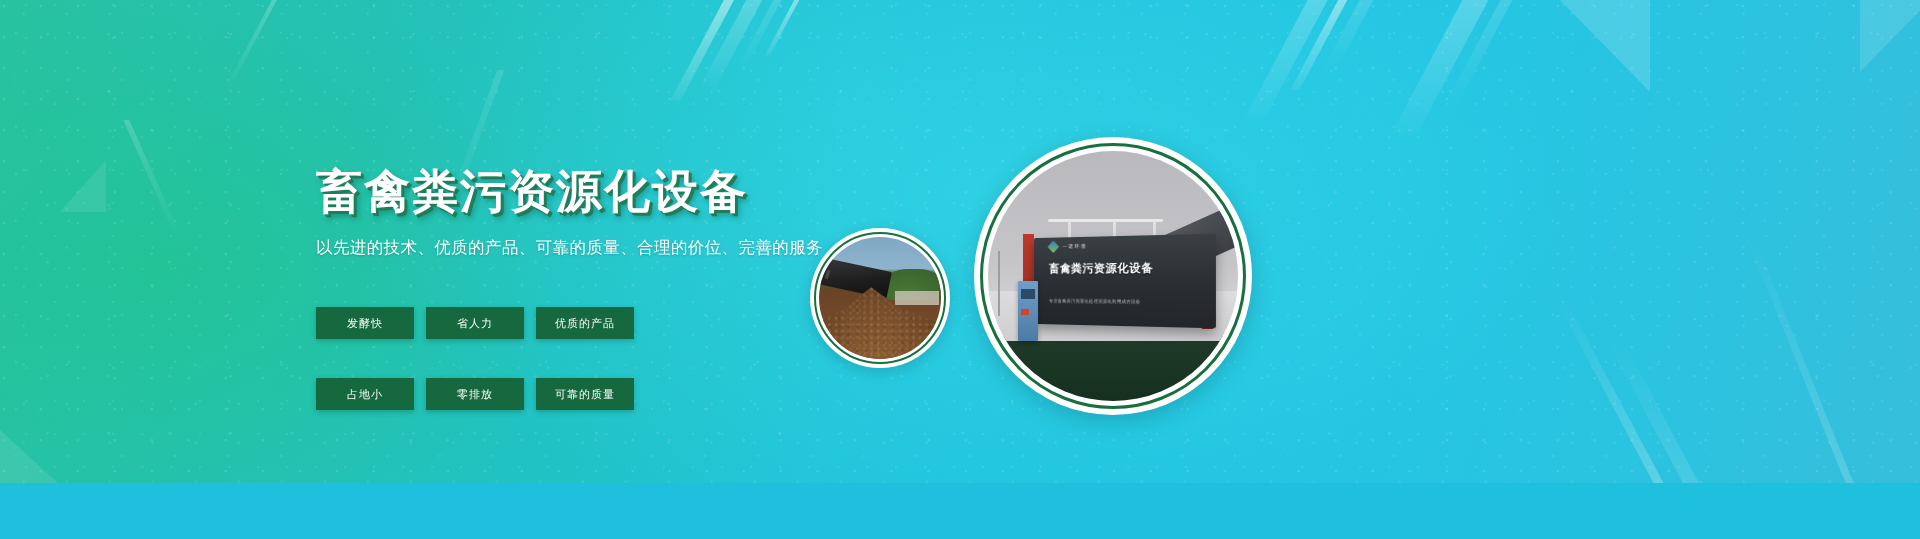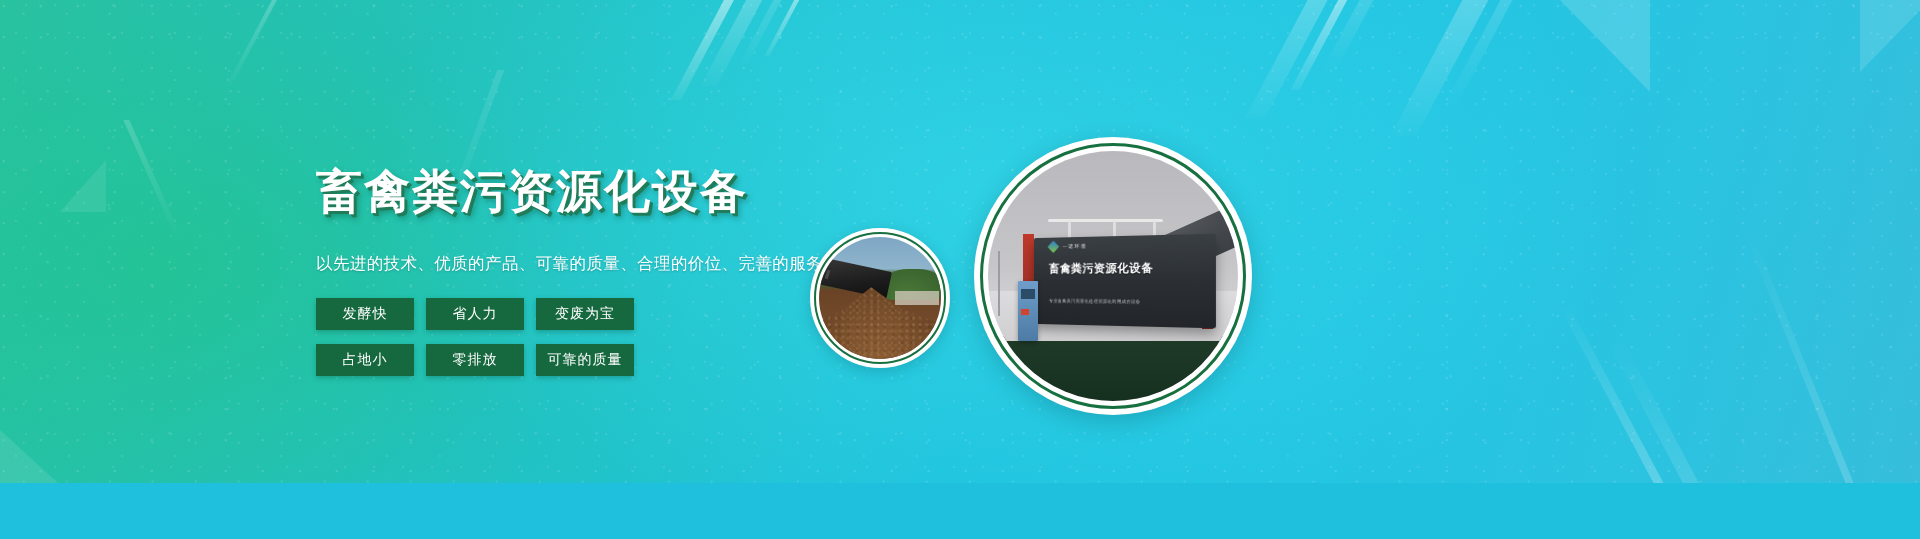--- a/index.html
+++ b/index.html
@@ -63,48 +63,49 @@
     color:#ffffff;
     line-height:1.15;
     text-shadow:
       2px 2px 0 #1f7d5a,
       3px 3px 0 #1f7d5a,
       4px 5px 6px rgba(10,70,50,0.45);
     white-space:nowrap;
   }
 
   .subtitle {
-    margin-top:32px;
+    margin-top:16px;
     font-size:16.5px;
     color:#ffffff;
     line-height:1.72;
     letter-spacing:.4px;
     text-shadow:0 1px 2px rgba(0,90,90,.35);
     white-space:nowrap;
   }
 
   .tags {
     margin-top:20px;
     display:flex;
     flex-wrap:wrap;
     width:340px;
     gap:14px 12px;
   }
   .tag {
     width:98px; height:32px;
     background:#16693f;
     color:#ffffff;
-    font-size:14px;
+    font-size:11px;
     letter-spacing:1px;
     display:flex;
     align-items:center;
     justify-content:center;
     box-shadow:0 2px 5px rgba(0,60,40,.28);
     cursor:pointer;
     user-select:none;
+    margin-top:25px;
   }
 
   
   .circle-small {
     position:absolute;
     left:810px; top:228px;
     width:140px; height:140px;
     border-radius:50%;
     background:#ffffff;
     padding:4px;
@@ -328,21 +329,21 @@
 
     <div class="title">畜禽粪污资源化设备</div>
 
     <div class="subtitle">
       <div>以先进的技术、优质的产品、可靠的质量、合理的价位、完善的服务</div>
     </div>
 
     <div class="tags">
       <div class="tag">发酵快</div>
       <div class="tag">省人力</div>
-      <div class="tag">变废为宝</div>
+      <div class="tag">优质的产品</div>
       <div class="tag">占地小</div>
       <div class="tag">零排放</div>
       <div class="tag">可靠的质量</div>
     </div>
   </div>
 
   <div class="circle-small">
     <div class="ring">
       <div class="photo">
         <div class="treeline"></div>

